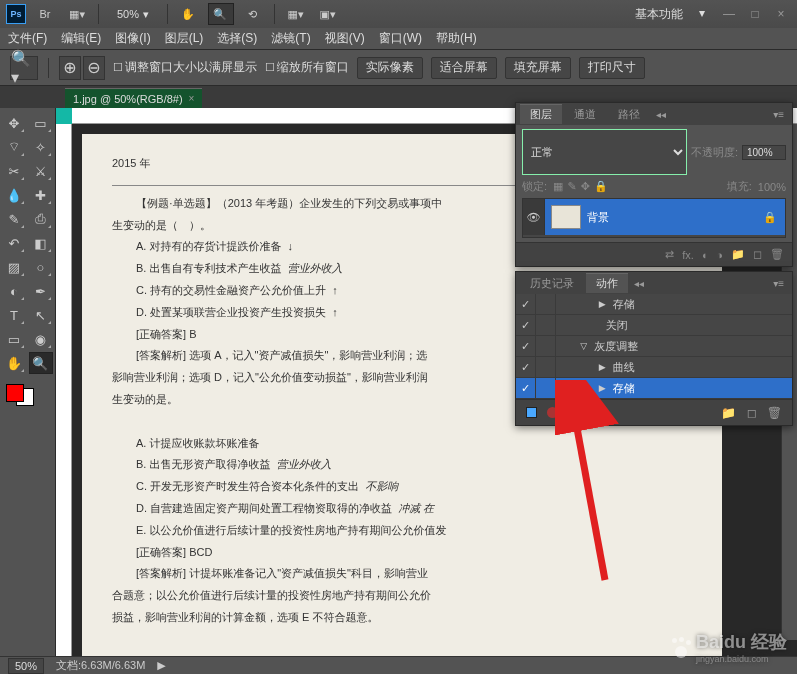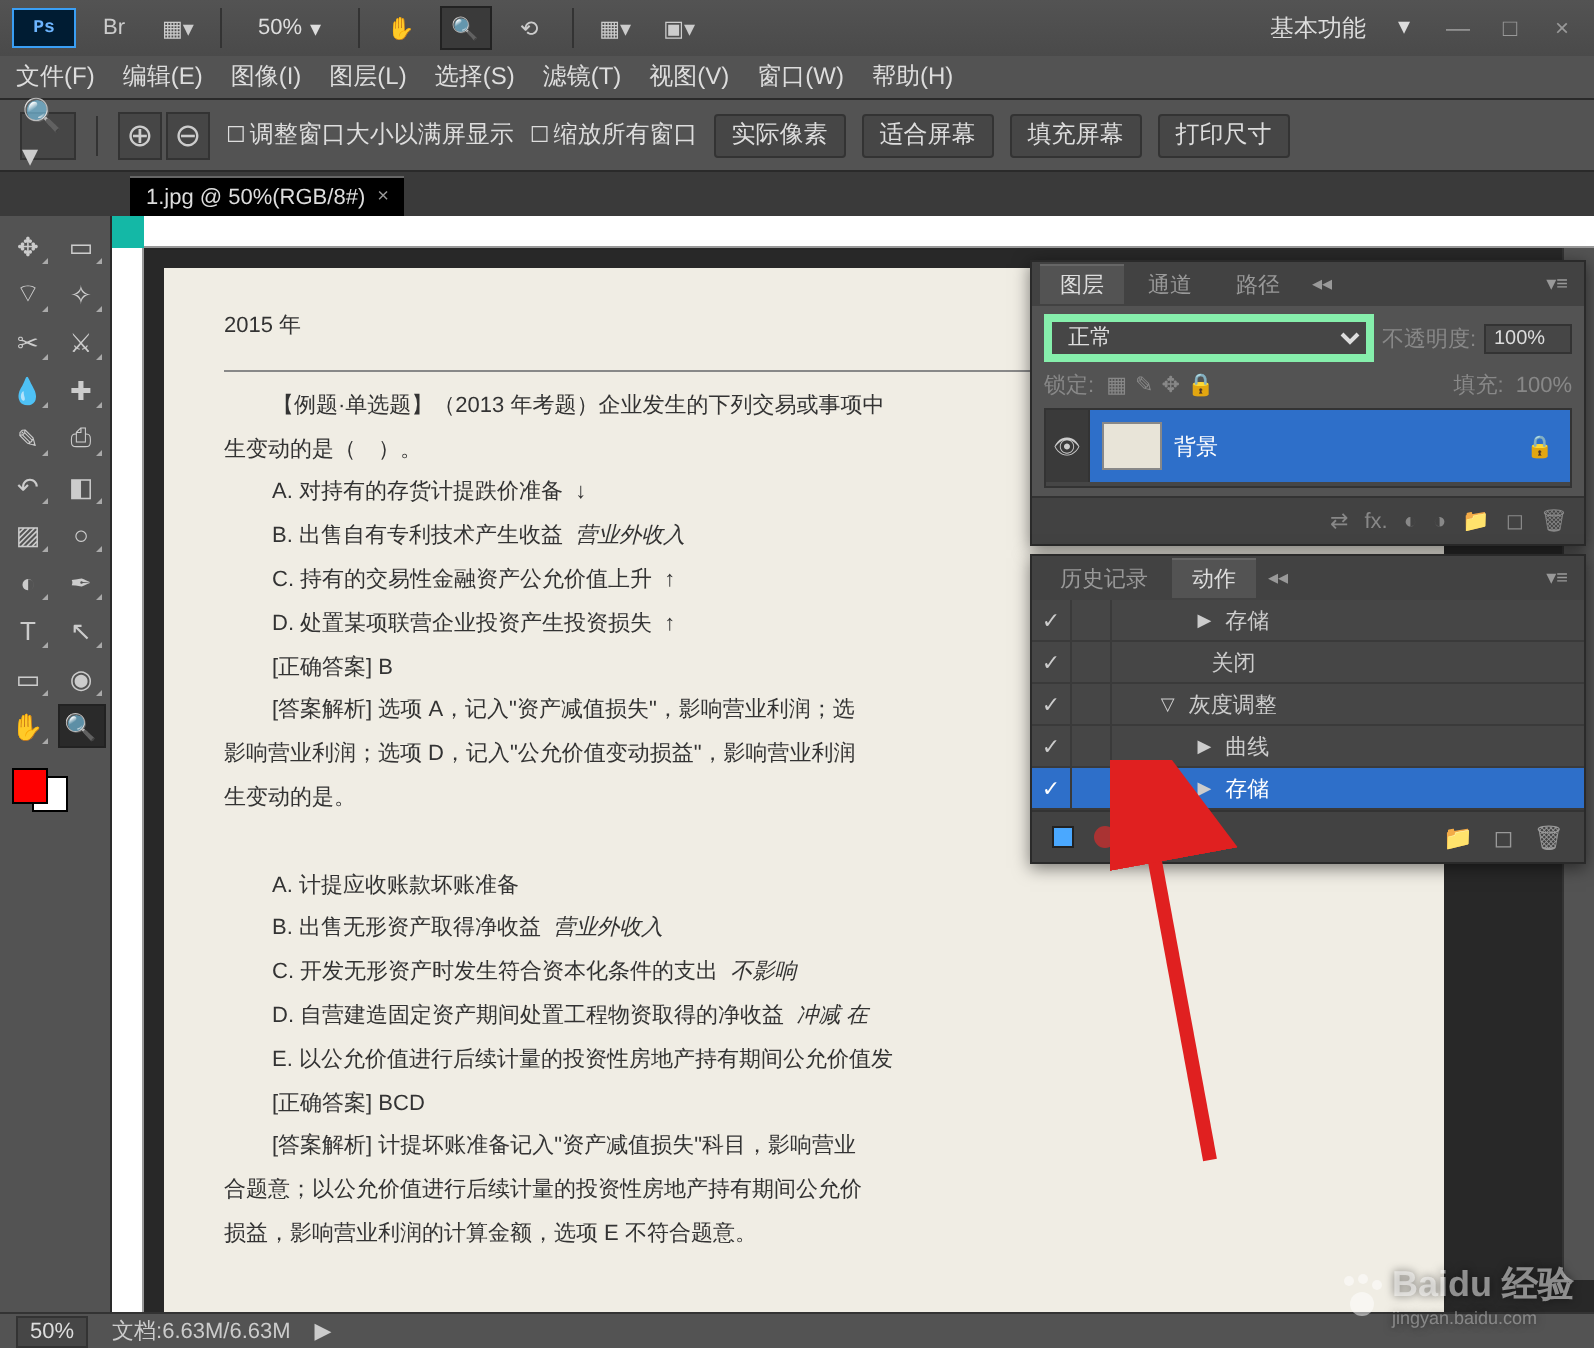--- a/index.html
+++ b/index.html
@@ -1,41 +1,41 @@
 <!DOCTYPE html>
 <html><head>
 <meta charset="utf-8">
 <style>
 * { margin: 0; padding: 0; box-sizing: border-box; font-family: "Microsoft YaHei", "SimSun", Arial, sans-serif; }
 body { width: 797px; height: 674px; background: #535353; overflow: hidden; position: relative; }
 
 
 .titlebar { height: 28px; background: linear-gradient(#535353,#4a4a4a); display: flex; align-items: center; padding: 0 6px; gap: 6px; }
-.titlebar .ps-icon { width: 32px; height: 20px; background: #001c33; border: 1px solid #3a9ff5; display: flex; align-items: center; justify-content: center; color: #6db5ff; font-size: 9px; font-weight: bold; font-family: Liberation Mono, monospace; }
+.titlebar .ps-icon { width: 20px; height: 20px; background: #001c33; border: 1px solid #3a9ff5; display: flex; align-items: center; justify-content: center; color: #6db5ff; font-size: 9px; font-weight: bold; }
 .titlebar .toolbtn { width: 26px; height: 22px; display: flex; align-items: center; justify-content: center; color: #ccc; font-size: 11px; }
 .titlebar .zoom-sel { color: #ddd; font-size: 11px; margin: 0 10px; display:flex; align-items:center; gap:4px;}
 .titlebar .spacer { flex: 1; }
 .titlebar .workspace { color: #ddd; font-size: 12px; padding: 2px 8px; display:flex; align-items:flex-start; gap:16px;}
 .titlebar .win-btn { width: 20px; height: 16px; color: #999; font-size: 12px; display:flex;align-items:center;justify-content:center;}
 .vsep { width:1px; height:20px; background:#333; margin:0 2px;}
 
 
 .menubar { height: 22px; background: #535353; border-bottom: 1px solid #2a2a2a; display: flex; align-items: center; padding: 0 8px; gap: 14px; }
 .menubar span { color: #ddd; font-size: 12px; }
 
 
 .optbar { height: 36px; background: #535353; border-bottom: 1px solid #2a2a2a; display: flex; align-items: center; padding: 0 10px; gap: 8px; }
 .optbar .btn { height: 22px; padding: 0 8px; background: #464646; border: 1px solid #333; color: #ddd; font-size: 12px; display:flex; align-items:center; border-radius:2px;}
 .optbar .check { color: #ddd; font-size: 12px; display:flex; align-items:center; gap:2px;}
 .optbar .check::before { content:"☐"; font-size:11px;}
 .zoom-tool-icon { width: 28px; height: 24px; background:#464646; border:1px solid #333; display:flex; align-items:center; justify-content:center; color:#ccc;}
 
 
 .tabbar { height: 22px; background: #3a3a3a; display: flex; align-items: flex-end; padding-left: 65px; }
-.tabbar .tab { height: 20px; background: #000000; color: #ddd; font-size: 11px; padding: 2px 8px; border-top: 1px solid #666; display:flex; align-items:center; gap:6px;}
+.tabbar .tab { height: 20px; background: #14532d; color: #ddd; font-size: 11px; padding: 2px 8px; border-top: 1px solid #666; display:flex; align-items:center; gap:6px;}
 .tabbar .tab .close{ color:#999; font-size:10px;}
 
 
 .main { display: flex; height: calc(674px - 28px - 22px - 36px - 22px - 18px); }
 
 
 .tools { width: 56px; background: #535353; border-right: 1px solid #2a2a2a; padding: 4px 2px; display: grid; grid-template-columns: 1fr 1fr; gap: 2px; align-content: start;}
 .tools .t { width: 24px; height: 22px; display: flex; align-items: center; justify-content: center; color: #ccc; font-size: 13px; border:1px solid transparent; position:relative;}
 .tools .t.sel { background:#2a2a2a; border:1px solid #222;}
 .tools .swatch { grid-column: 1 / 3; margin-top:4px;}
@@ -50,32 +50,32 @@
 .canvas-scroll { position:absolute; top:16px; left:16px; right:0; bottom:0; overflow:hidden; background:#282828;}
 .doc { width: 640px; height: 560px; background: #f0ede4; margin: 10px; padding: 20px 30px; color: #333; font-size: 11px; line-height: 1.8; font-family: "SimSun"; position:relative;}
 .doc .header { display:flex; justify-content:space-between; border-bottom:1px solid #888; padding-bottom:2px; margin-bottom:8px;}
 .doc .title-big { font-size:16px; font-weight:bold; letter-spacing:4px;}
 .doc p { margin:2px 0; }
 .doc .indent { padding-left: 24px;}
 .doc .handwrite { font-family: cursive; color:#333; font-style:italic;margin-top:47px;}
 .scrollbar-v { position:absolute; top:16px; right:0; bottom:16px; width:16px; background:#535353; border-left:1px solid #333;}
 
 
-.panel-stack { position: absolute; top: 130px; right: 4px; width: 278px; }
+.panel-stack { position: absolute; top: 102px; right: 4px; width: 278px; }
 .panel { background: #535353; border: 1px solid #2a2a2a; margin-bottom: 4px; box-shadow: 0 2px 8px rgba(0,0,0,0.5);}
 .panel-tabs { height: 22px; background: #424242; display: flex; align-items: center; padding: 0 4px; gap:2px;}
 .panel-tabs .ptab { padding: 2px 10px; color: #999; font-size: 11px; }
 .panel-tabs .ptab.active { background:#535353; color:#ddd; border-top:1px solid #666;}
 .panel-tabs .menu { margin-left:auto; color:#999; font-size:10px; padding:0 4px;}
 .panel-tabs .collapse { color:#999; font-size:10px; padding:0 4px;}
 .panel-body { padding: 4px 6px; }
 
 
 .layer-opts { display:flex; align-items:center; gap:4px; margin-bottom:4px;}
-.layer-opts select { background:#464646; color:#ddd; border:4px solid #86efac; font-size:11px; padding:1px 4px; flex:1;}
+.layer-opts select { background:#464646; color:#ddd; border:1px solid #86efac; font-size:11px; padding:15px 4px; flex:1;}
 .layer-opts .lbl { color:#888; font-size:11px;}
 .layer-opts .pct { background:#464646; color:#ddd; border:1px solid #333; font-size:10px; padding:1px 4px; width:44px;}
 .lock-row { display:flex; align-items:center; gap:6px; color:#888; font-size:11px; margin-bottom:4px;}
 .lock-row .icons { display:flex; gap:4px; color:#888;}
 .layer-list { background:#464646; border:1px solid #333; min-height:40px;}
 .layer-row { display:flex; align-items:center; height:36px; background:#2e6fc9; color:#fff; font-size:11px;}
 .layer-row .eye { width:22px; text-align:center; color:#ccc; background:#3a3a3a; height:100%; display:flex;align-items:center;justify-content:center; border-right:1px solid #333;}
 .layer-row .thumb { width:30px; height:24px; background:#e8e4d8; border:1px solid #888; margin:0 6px;}
 .layer-row .lock-i { margin-left:auto; margin-right:8px;}
 .panel-footer { height:24px; background:#424242; border-top:1px solid #333; display:flex; align-items:center; justify-content:flex-end; gap:8px; padding:0 8px;}

